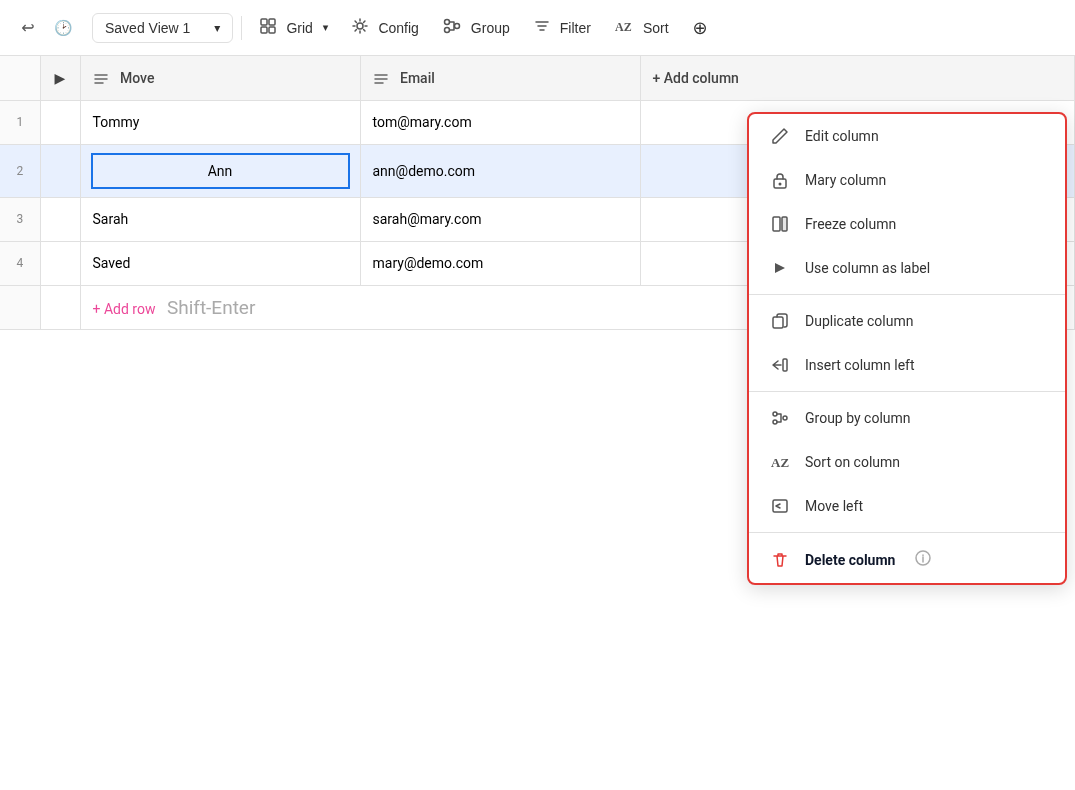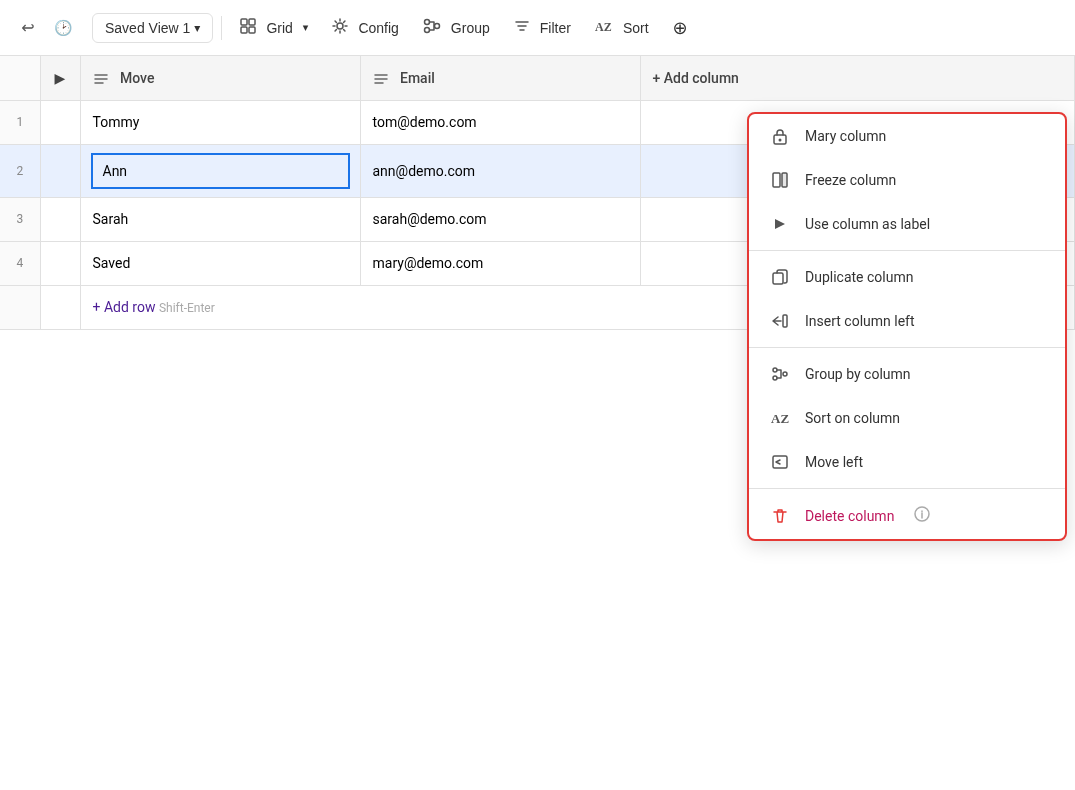--- a/index.html
+++ b/index.html
@@ -33,21 +33,21 @@
       cursor: pointer;
       border-radius: 4px;
       color: #333;
       font-size: 14px;
     }
     .toolbar-sep { width: 1px; height: 24px; background: #e0e0e0; margin: 0 4px; }
 
     .saved-view-btn {
       display: flex;
       align-items: center;
-      gap: 4px;
+      gap: 24px;
       padding: 6px 12px;
       border: 1px solid #e0e0e0;
       border-radius: 6px;
       background: #fff;
       cursor: pointer;
       font-size: 14px;
       font-weight: 500;
       color: #333;
       margin-left: 8px;
     }
@@ -119,40 +119,41 @@
     }
 
     .data-table tr.selected-row td {
       background: #e8f0fe;
     }
     .data-table tr.selected-row .cell-name {
       border: 2px solid #1a73e8;
       margin: -2px;
       padding: 8px 10px;
       display: block;
+      text-align: center;
     }
 
     .header-icon { font-size: 14px; margin-right: 4px; color: #666; }
 
     .col-name { width: 280px; }
     .col-email { width: 280px; }
 
     .add-col-header {
       background: #f5f5f5;
       border-bottom: 2px solid #1a73e8;
       color: #1a73e8;
       cursor: pointer;
     }
 
     .add-row-cell {
       padding: 10px 12px;
       color: #888;
     }
-    .add-row-label { color: #4c1d95; cursor: pointer; }
-    .add-row-shortcut { color: #aaa; font-size: 12px; }
+    .add-row-label { color: #ec4899; margin-right: 8px; cursor: pointer; }
+    .add-row-shortcut { color: #aaa; font-size: 19px; }
 
     
     .context-menu {
       position: absolute;
       right: 8px;
       top: 56px;
       width: 320px;
       background: #fff;
       border: 2px solid #e53935;
       border-radius: 8px;
@@ -181,21 +182,22 @@
       flex-shrink: 0;
     }
 
     .menu-divider {
       height: 1px;
       background: #e0e0e0;
       margin: 4px 0;
     }
 
     .menu-item.delete-item {
-      color: #be185d;
+      color: #0f172a;
+      font-weight: bold;
     }
     .menu-item.delete-item .menu-item-icon {
       color: #e53935;
     }
 
     .info-icon {
       margin-left: 6px;
       color: #aaa;
       font-size: 15px;
     }
@@ -305,37 +307,37 @@
           <th class="add-col-header" style="min-width:120px;">
             <span>+ Add column</span>
           </th>
         </tr>
       </thead>
       <tbody>
         <tr>
           <td class="row-num">1</td>
           <td></td>
           <td>Tommy</td>
-          <td>tom@demo.com</td>
+          <td>tom@mary.com</td>
           <td></td>
         </tr>
         <tr class="selected-row">
           <td class="row-num">2</td>
           <td></td>
           <td>
             <span class="cell-name">Ann</span>
           </td>
           <td>ann@demo.com</td>
           <td></td>
         </tr>
         <tr>
           <td class="row-num">3</td>
           <td></td>
           <td>Sarah</td>
-          <td>sarah@demo.com</td>
+          <td>sarah@mary.com</td>
           <td></td>
         </tr>
         <tr>
           <td class="row-num">4</td>
           <td></td>
           <td>Saved</td>
           <td>mary@demo.com</td>
           <td></td>
         </tr>
         <tr>
@@ -345,20 +347,28 @@
             <span class="add-row-label">+ Add row</span>
             <span class="add-row-shortcut">Shift-Enter</span>
           </td>
         </tr>
       </tbody>
     </table>
   </div>
 
   <div class="context-menu">
 
+    <div class="menu-item">
+      <span class="menu-item-icon">
+        <svg width="18" height="18" viewBox="0 0 18 18" fill="none">
+          <path d="M13 2l3 3L5 16H2v-3L13 2z" stroke="#555" stroke-width="1.5" stroke-linejoin="round"></path>
+        </svg>
+      </span>
+      <span>Edit column</span>
+    </div>
 
     <div class="menu-item">
       <span class="menu-item-icon">
         <svg width="18" height="18" viewBox="0 0 18 18" fill="none">
           <rect x="3" y="8" width="12" height="9" rx="1.5" stroke="#555" stroke-width="1.5"></rect>
           <path d="M6 8V6a3 3 0 016 0v2" stroke="#555" stroke-width="1.5" stroke-linecap="round"></path>
           <circle cx="9" cy="13" r="1.5" fill="#555"></circle>
         </svg>
       </span>
       <span>Mary column</span>

